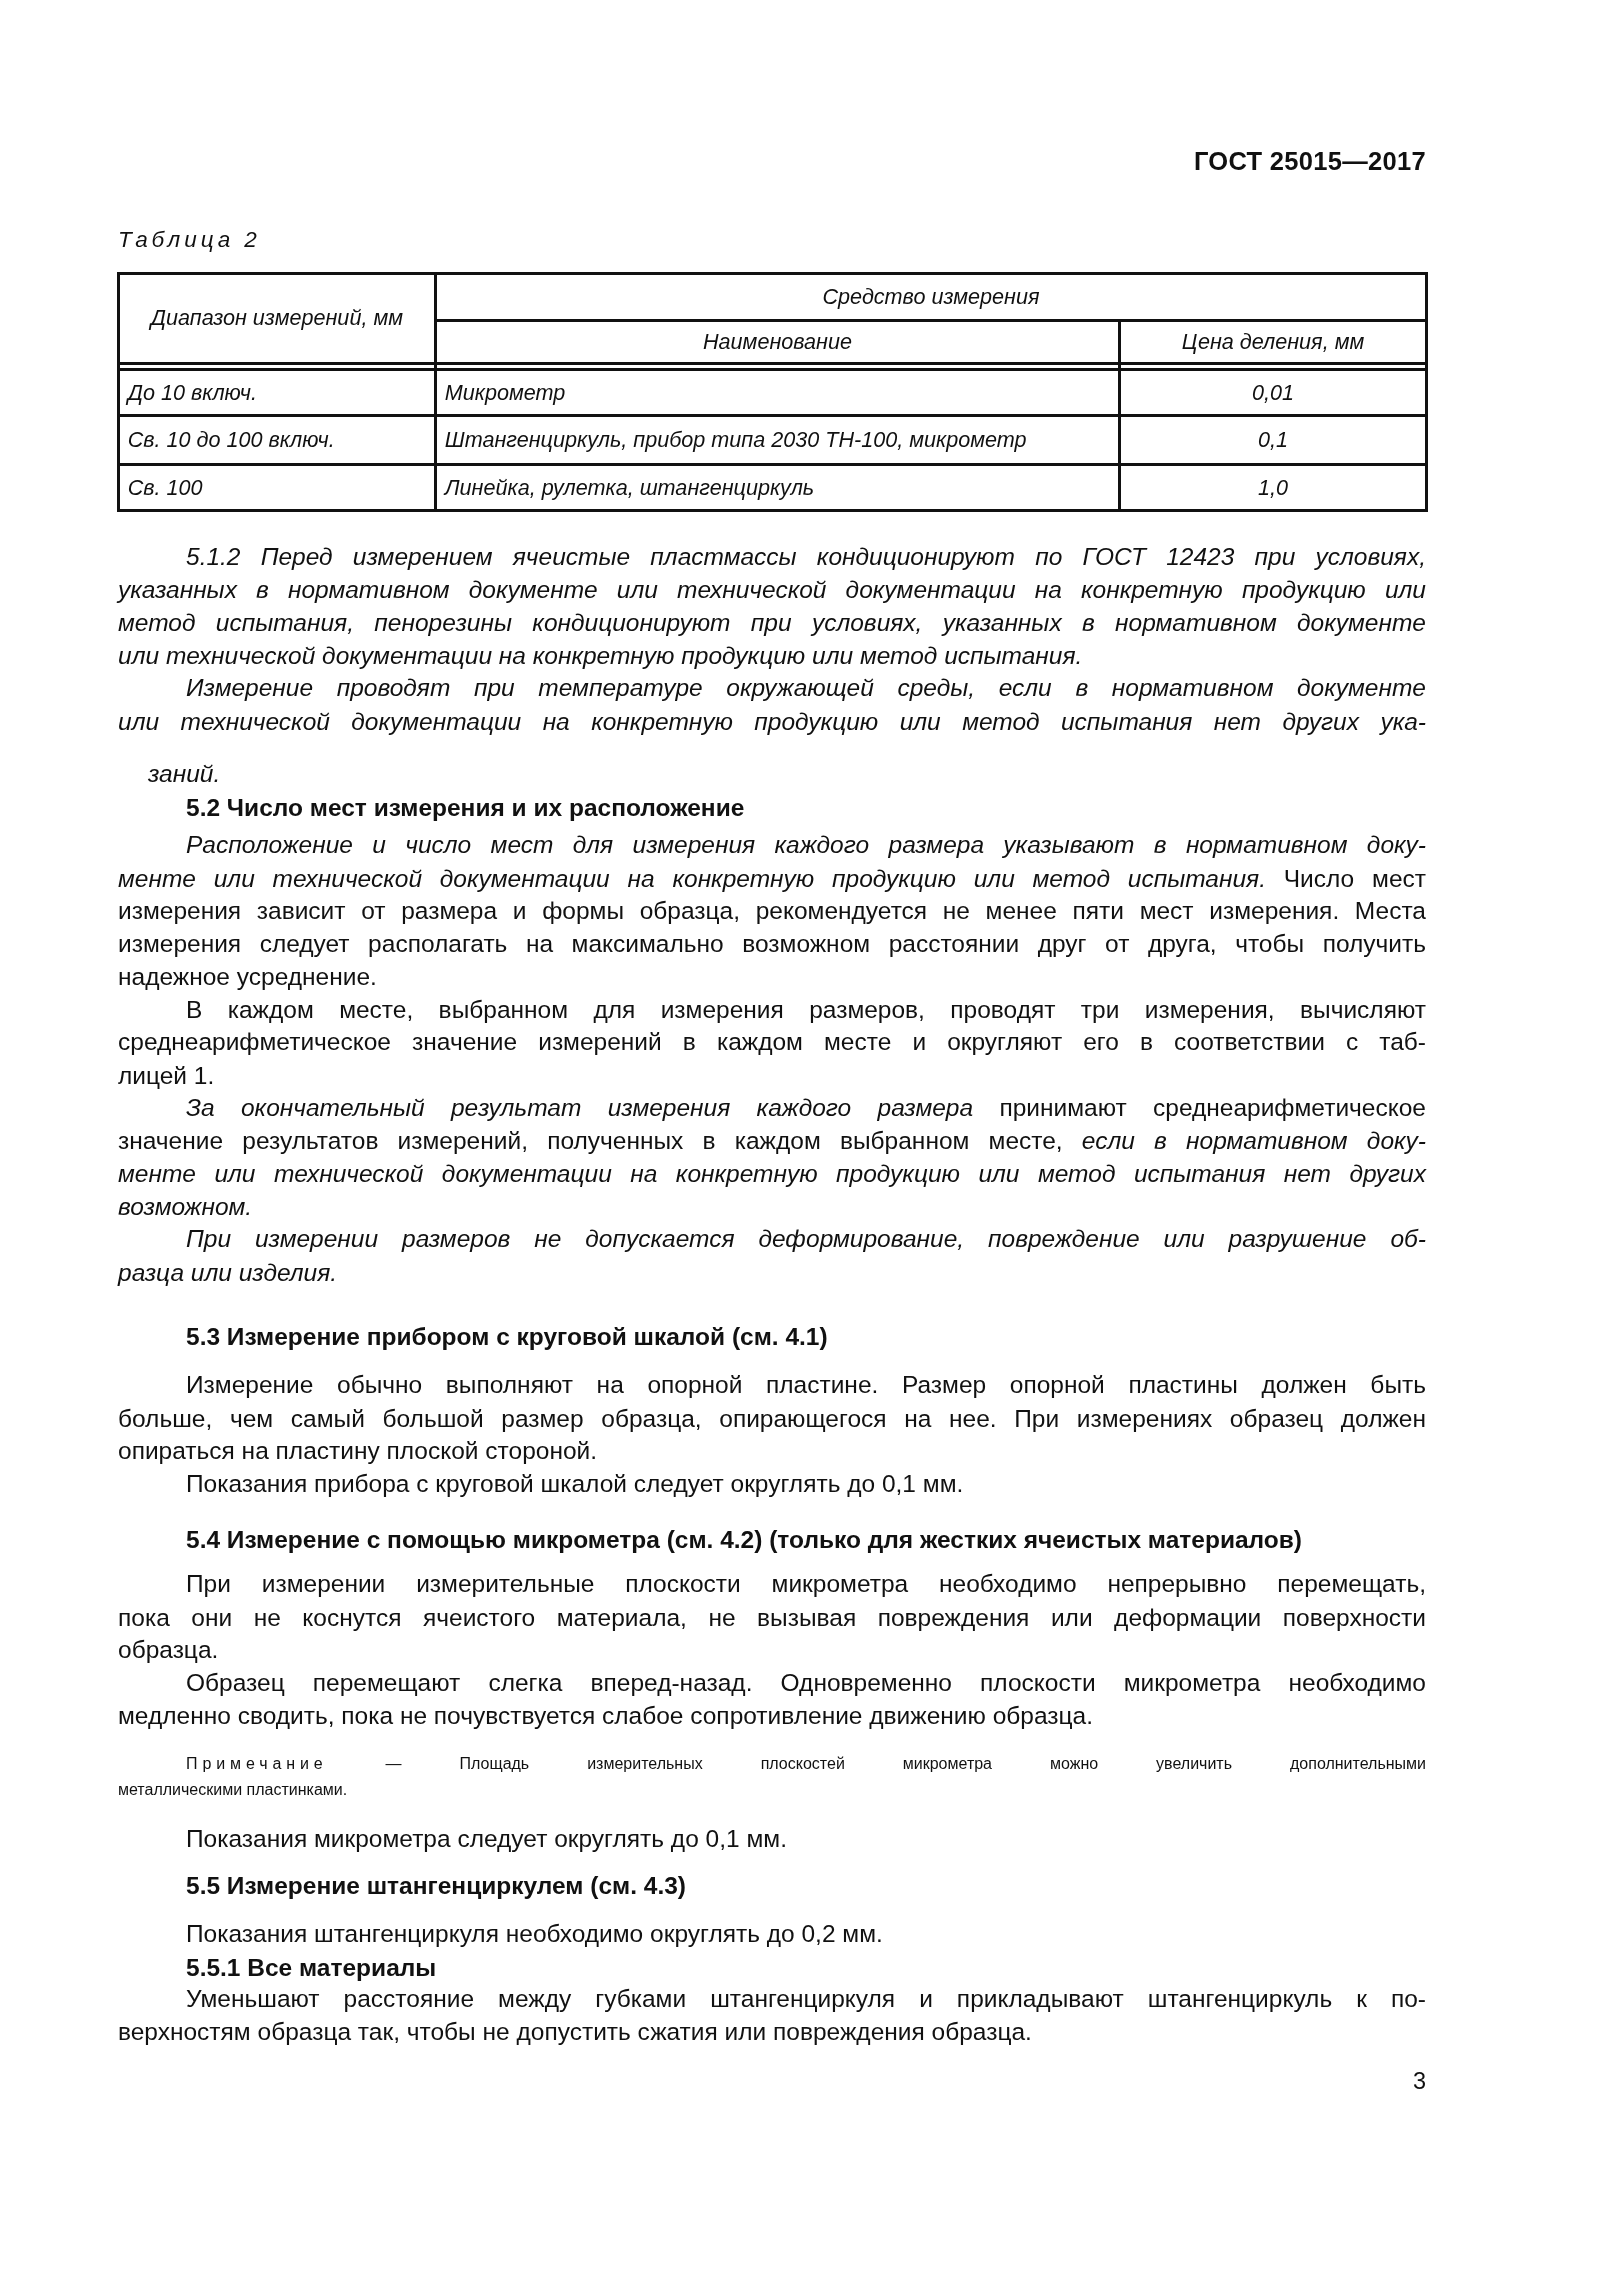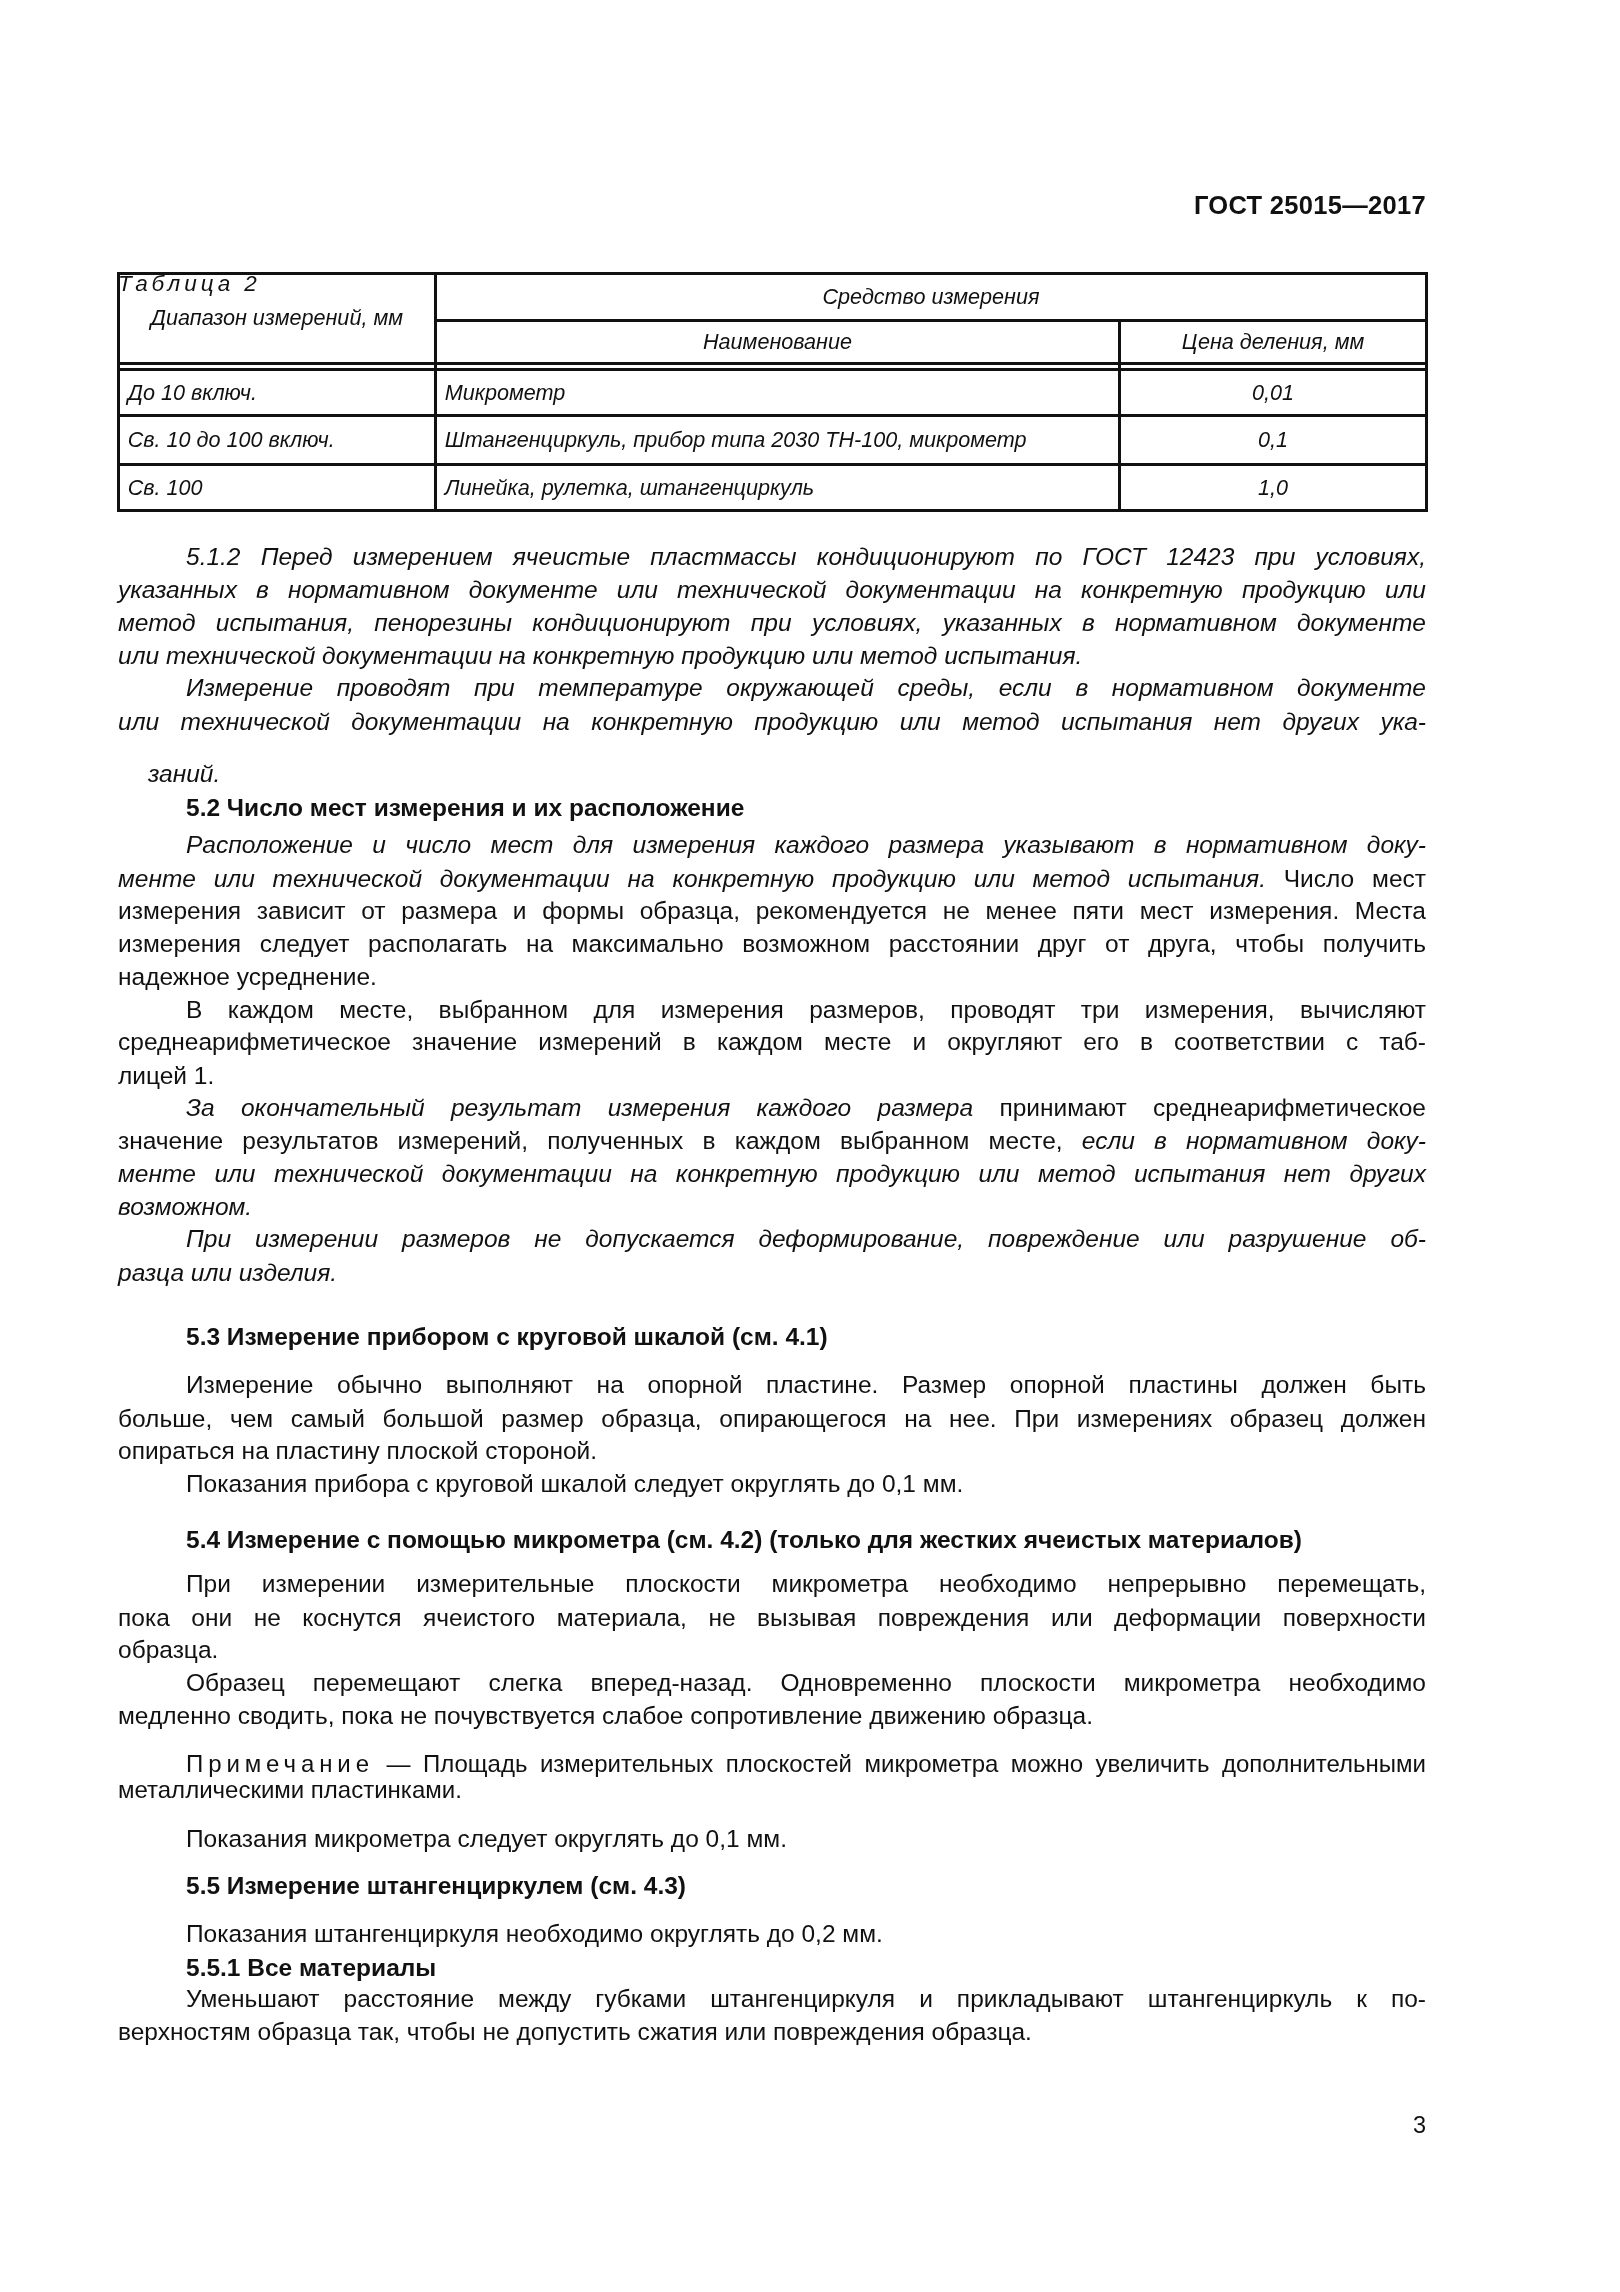--- a/index.html
+++ b/index.html
@@ -1,35 +1,35 @@
 <!DOCTYPE html>
 <html><head>
 <meta charset="utf-8">
 <style>
   html, body { margin: 0; padding: 0; background: #ffffff; }
   body { width: 1620px; height: 2293px; position: relative; overflow: hidden;
          font-family: "Liberation Sans", sans-serif; color: #111; }
-  .abs { position: absolute; margin-top: 44px; }
+  .abs { position: absolute; }
   .doc-header { right: 194px; top: 147px; font-weight: bold; font-size: 25.5px; letter-spacing: 0.3px; }
   .table-caption { left: 118px; top: 227px; font-size: 22.5px; font-style: italic; letter-spacing: 3.9px; }
 
   .tbl { position: absolute; left: 117px; top: 272px; width: 1310px; height: 240px; }
   .tbl .cell { position: absolute; box-sizing: border-box; display: flex; align-items: center;
                font-style: italic; font-size: 21.6px; }
   .tbl .line { position: absolute; background: #111; }
   .c-center { justify-content: center; text-align: center; }
   .c-left { justify-content: flex-start; padding-left: 7.8px; }
 
   .line-row { position: absolute; left: 118px; width: 1308px; font-size: 24.5px; line-height: 29px;
               white-space: nowrap; text-align: justify; text-align-last: justify; }
   .line-row.last { text-align-last: left; }
   .line-row.ind { left: 186px; width: 1240px; }
   .it { font-style: italic; }
   .heading { position: absolute; left: 186px; font-size: 24.5px; font-weight: bold; line-height: 29px; white-space: nowrap; }
-  .note-row { position: absolute; left: 118px; width: 1308px; font-size: 24px; line-height: 25.5px; white-space: nowrap;
+  .note-row { position: absolute; left: 118px; width: 1308px; font-size: 16px; line-height: 25.5px; white-space: nowrap;
               text-align: justify; text-align-last: justify; }
   .note-row.ind { left: 186px; width: 1240px; }
   .note-row.last { text-align-last: left; }
   .spaced { letter-spacing: 4.9px; }
   .page-num { right: 194px; top: 2068px; font-size: 23.5px; }
   .line-row span, .note-row span { }
 </style>
 </head>
 <body>
 

